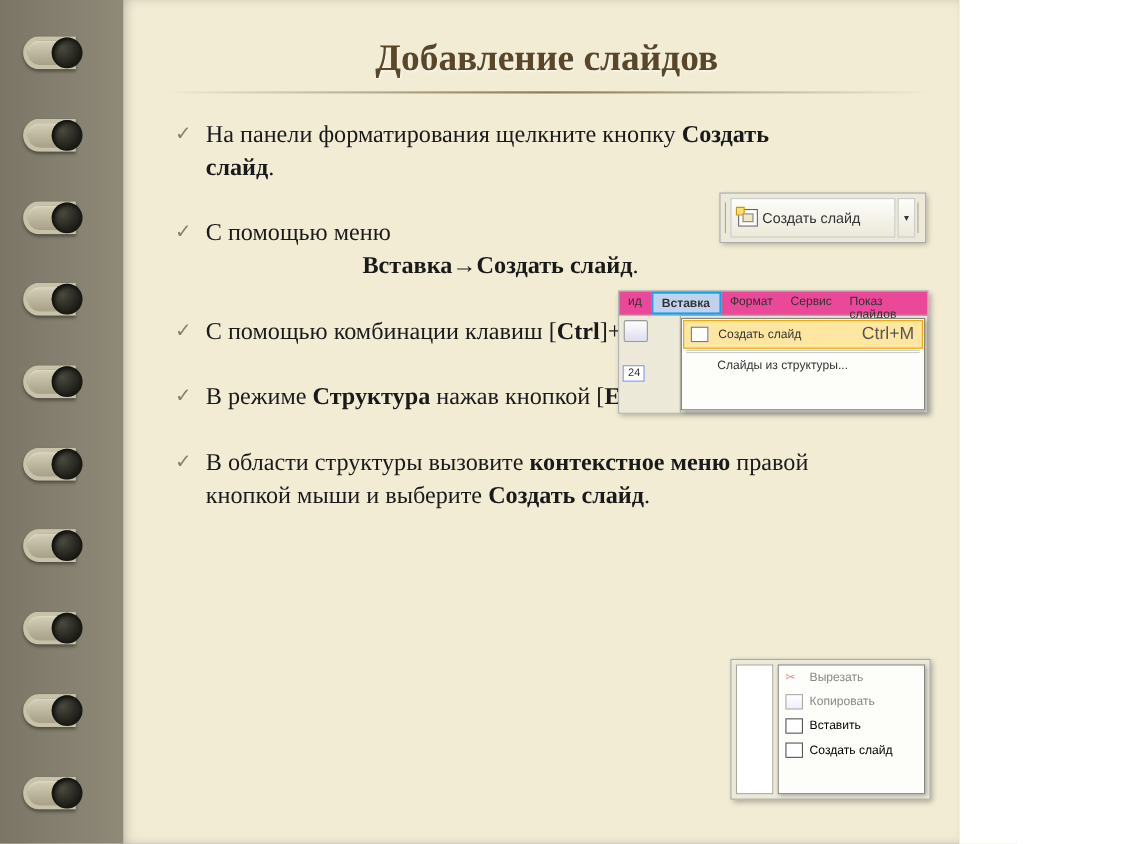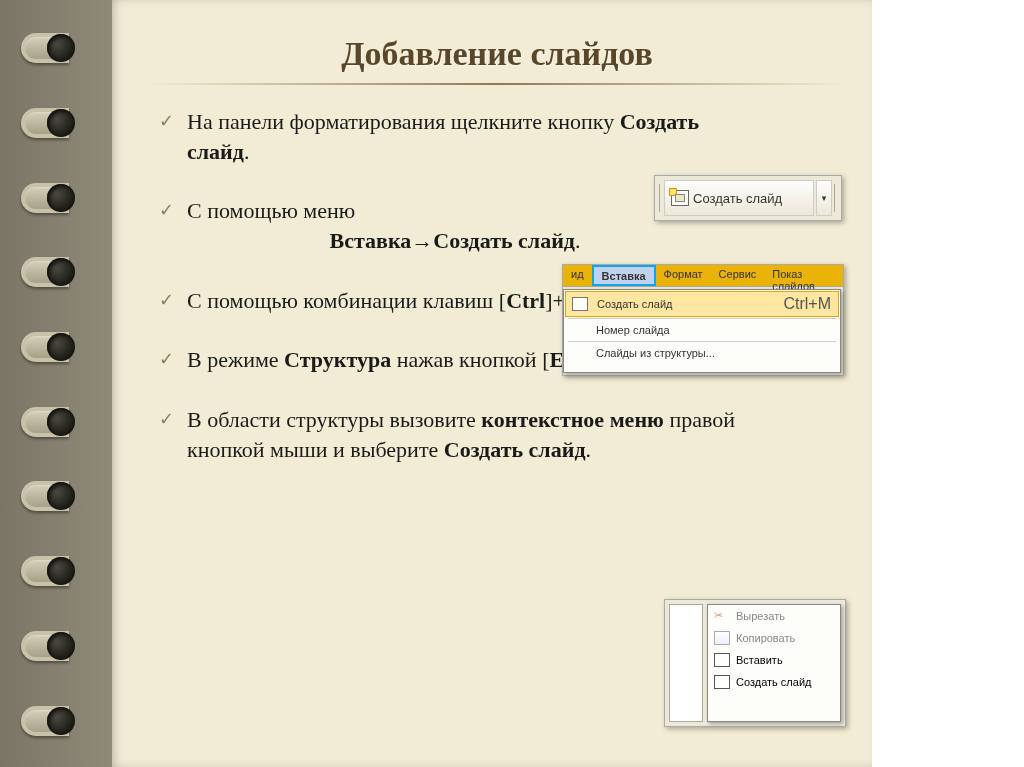--- a/index.html
+++ b/index.html
@@ -159,21 +159,21 @@
     right: 28px;
     width: 282px;
     height: 112px;
     background: #ece9d8;
     display:flex;
     flex-direction: column;
   }
   .shot2 .menubar {
     height: 22px;
     display:flex;
-    background: #eab308;
+    background: #ec4899;
     border-bottom: 1px solid #aca899;
   }
   .shot2 .menubar span { padding: 3px 8px; font-size: 11px; }
   .shot2 .menubar .active { background: #c1d2ee; border:2px solid #0ea5e9;font-weight:bold; }
   .shot2 .lower { flex:1; display:flex; position:relative;}
   .shot2 .toolbar-left {
     width: 56px; background:#ece9d8; border-right:1px solid #aca899;
     display:flex; flex-direction:column; padding:3px;
   }
   .shot2 .toolbar-left .ticon {
@@ -342,33 +342,33 @@
 
     <div class="shot shot2">
       <div class="menubar">
         <span>ид</span>
         <span class="active">Вставка</span>
         <span>Формат</span>
         <span>Сервис</span>
         <span>Показ слайдов</span>
       </div>
       <div class="lower">
+        <div class="toolbar-left">
+          <div class="ticon"></div>
+          <div class="num">24</div>
+        </div>
         <div class="dropdown">
           <div class="dd-item hi">
             <div class="dd-icon-col">
                 <div class="dd-icon"></div>
               </div>
             <span class="dd-label">Создать слайд</span>
             <span class="dd-shortcut">Ctrl+M</span>
           </div>
           <div class="dd-sep"></div>
-          <div class="dd-item">
-            <div class="dd-icon-col"></div>
-            <span class="dd-label">Номер слайда</span>
-          </div>
           <div class="dd-sep"></div>
           <div class="dd-item">
             <div class="dd-icon-col"></div>
             <span class="dd-label">Слайды из структуры...</span>
           </div>
         </div>
       </div>
     </div>
 
     <div class="shot shot3">

